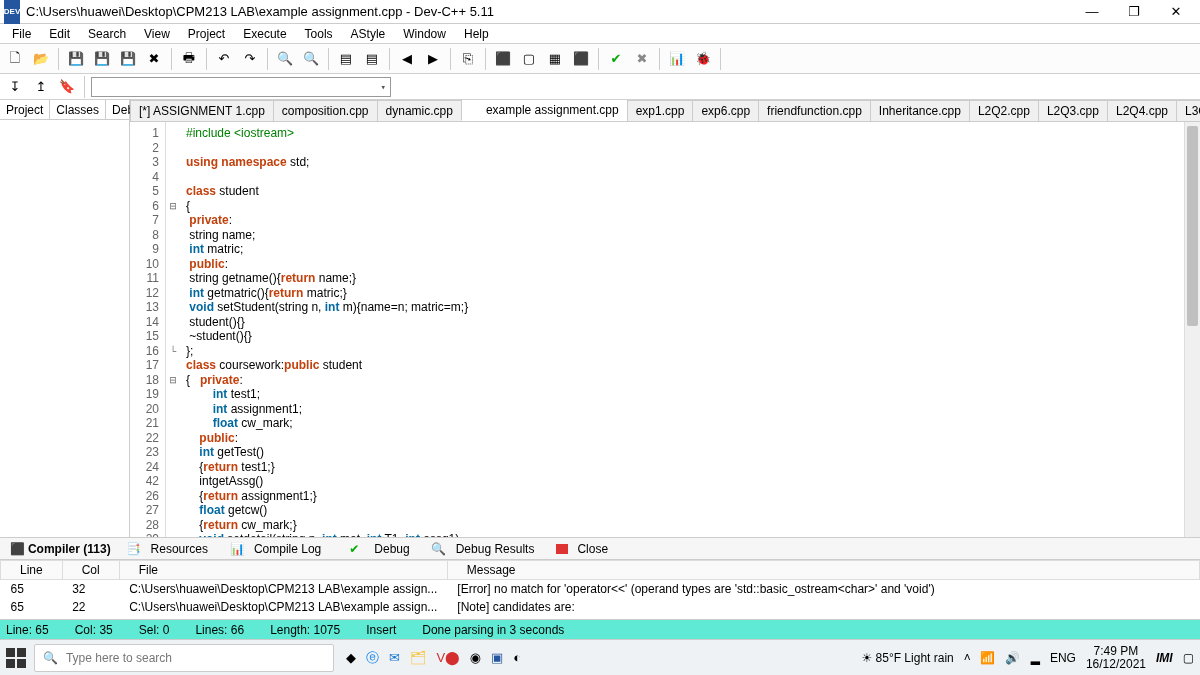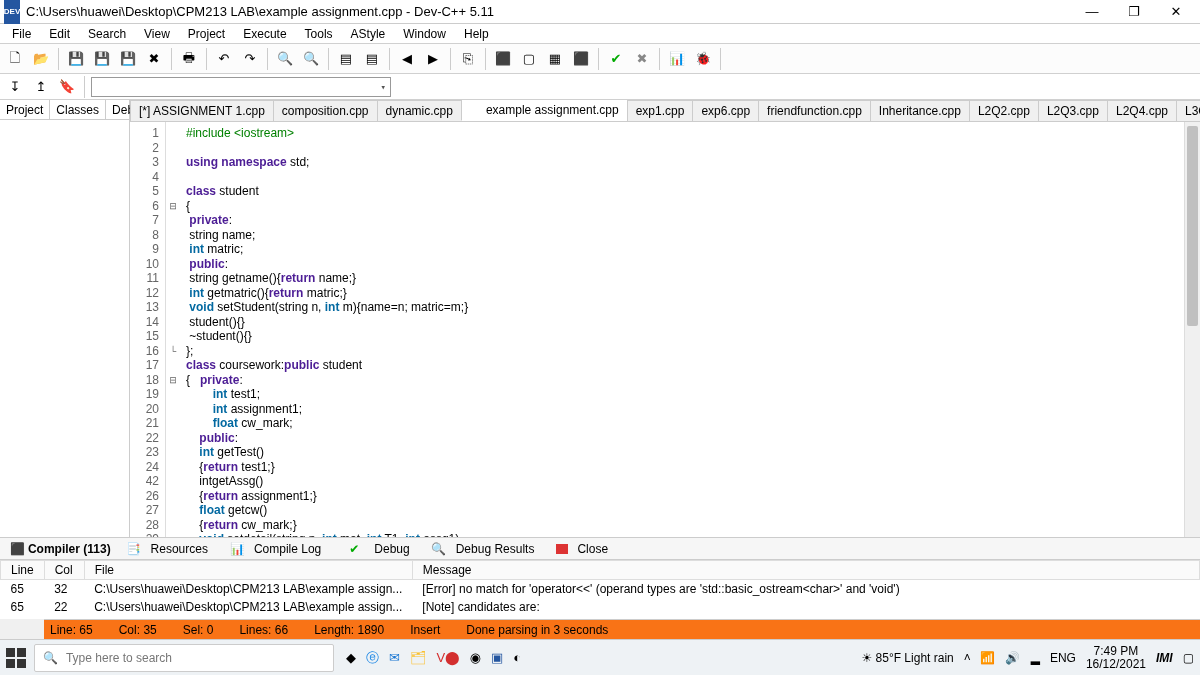--- a/index.html
+++ b/index.html
@@ -28,33 +28,33 @@
 .filetabs { height: 22px; display: flex; align-items: end; border-bottom: 1px solid #ccc; background: #f6f6f6; font-size: 11px; overflow: hidden; white-space: nowrap; }
 .filetabs span { padding: 3px 8px; border: 1px solid #ccc; border-bottom: none; background: #f0f0f0; cursor: pointer; margin-right: -1px; }
 .filetabs span.active { background: #fff; border-bottom: 1px solid #fff; padding-left: 24px; }
 .codewrap { flex: 1; display: flex; overflow: hidden; font-family: Consolas, monospace; font-size: 12px; line-height: 14.5px; position: relative; }
 .gutter { width: 36px; text-align: right; padding: 4px 6px 4px 0; color: #666; background: #fff; border-right: 1px solid #ddd; }
 .gutter div { height: 14.5px; }
 .foldcol { width: 14px; background: #fff; padding-top: 4px; }
 .foldcol div { height: 14.5px; text-align: center; font-size: 9px; color: #666; }
 .code { flex: 1; padding: 4px 6px; white-space: pre; color: #000; overflow: hidden; }
 .code .ln { height: 14.5px; }
-.kw { color: #4c1d95; font-weight: bold; }
+.kw { color: #c2410c; font-weight: bold; }
 .pp { color: #008000; }
 .ty { color: #0369a1; font-weight: bold; }
 .sc { position: absolute; right: 0; top: 0; bottom: 0; width: 16px; background: #f0f0f0; border-left: 1px solid #ddd; }
 .sc .th { position: absolute; left: 2px; right: 2px; top: 4px; height: 200px; background: #c0c0c0; border-radius: 2px; }
 .bottompanel { height: 82px; background: #fff; border-top: 1px solid #ccc; display: flex; flex-direction: column; font-size: 11px; }
 .bottomtabs { height: 22px; display: flex; align-items: center; gap: 4px; padding: 0 4px; border-bottom: 1px solid #ccc; background: #f6f6f6; }
 .bottomtabs span { padding: 2px 6px; cursor: pointer; display: flex; align-items: center; gap: 3px; }
 .errortable { flex: 1; overflow: hidden; position: relative; }
 .errortable table { width: 100%; border-collapse: collapse; font-size: 11px; }
-.errortable th { text-align: left; padding: 2px 10px; border: 1px solid #ddd; background: #fafafa; font-weight: normal; }
+.errortable th { text-align: left; padding: 2px 19px; border: 1px solid #ddd; background: #fafafa; font-weight: normal; }
 .errortable td { padding: 2px 10px; white-space: nowrap; }
-.statusbar { height: 20px; background: #f97316; border-top: 1px solid #ccc; display: flex; align-items: center; font-size: 11px; padding: 0 6px; gap: 26px; margin-left: 44px; }
+.statusbar { height: 20px; background: #5eead4; border-top: 1px solid #ccc; display: flex; align-items: center; font-size: 11px; padding: 0 6px; gap: 26px; }
 .taskbar { height: 36px; background: #eef2f5; border-top: 1px solid #ccc; display: flex; align-items: center; padding: 0 6px; gap: 8px; }
 .startbtn { width: 20px; height: 20px; display: grid; grid-template: 1fr 1fr / 1fr 1fr; gap: 2px; }
 .startbtn div { background: #333; }
 .searchbox { height: 28px; width: 300px; background: #fff; border: 1px solid #ccc; border-radius: 2px; display: flex; align-items: center; padding: 0 8px; gap: 8px; color: #777; }
 .trayicons { display: flex; align-items: center; gap: 10px; margin-left: 4px; }
 .tray { margin-left: auto; display: flex; align-items: center; gap: 10px; font-size: 11px; }
 .clock { text-align: center; line-height: 13px; }
 .ticon { font-size: 13px; }
 .redbox{width:10px;height:10px;background:#d33;display:inline-block;}
 </style>
@@ -265,21 +265,21 @@
         </tbody>
     </table>
   </div>
 </div>
 
 <div class="statusbar">
   <span>Line:  65</span>
   <span>Col:  35</span>
   <span>Sel:  0</span>
   <span>Lines:  66</span>
-  <span>Length:  1890</span>
+  <span>Length:  1075</span>
   <span>Insert</span>
   <span>Done parsing in 3 seconds</span>
 </div>
 
 <div class="taskbar">
   <div class="startbtn">
       <div></div>
       <div></div>
       <div></div>
       <div></div>

